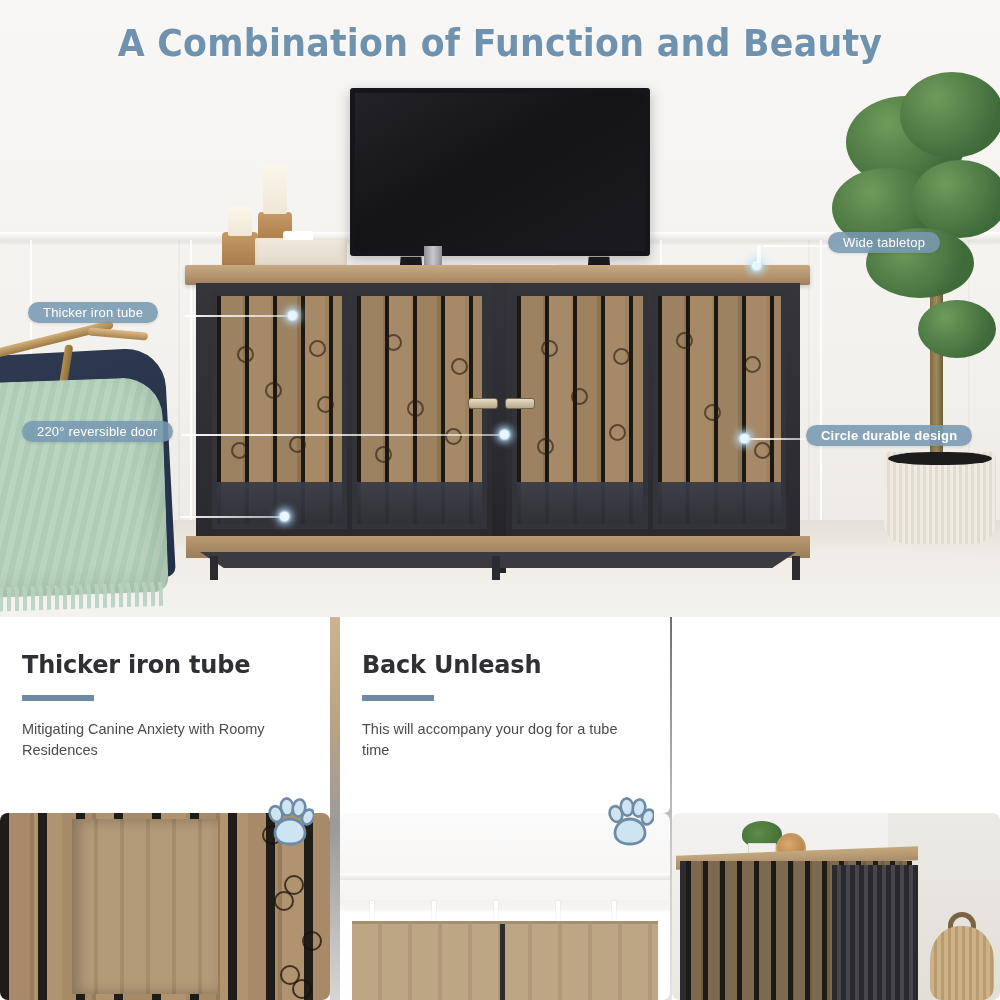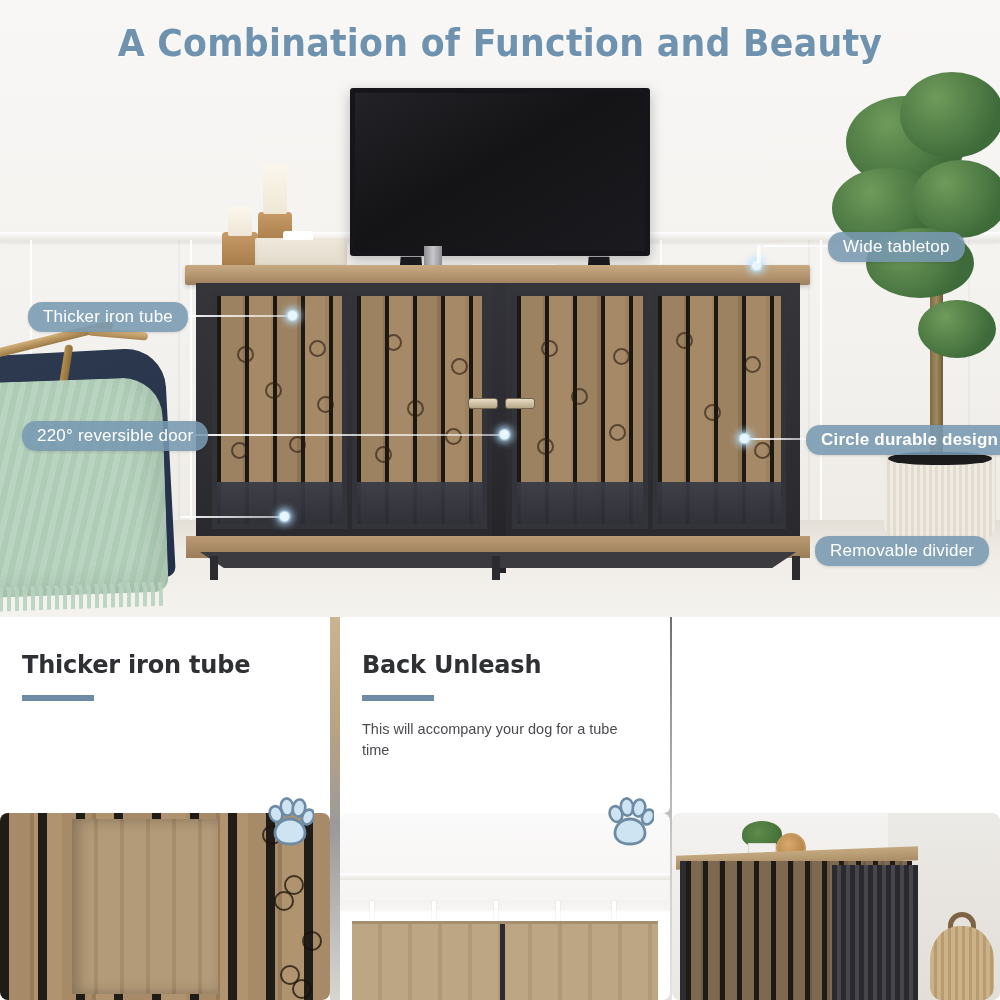--- a/index.html
+++ b/index.html
@@ -191,23 +191,23 @@
     border-radius:4px;
   }
   .leaf-cloud {
     position:absolute; border-radius:50%;
     background: radial-gradient(circle at 35% 30%, #6f9b5b, #3f6b3a 70%);
   }
 
   
   .pill {
     position:absolute; display:flex; align-items:center; justify-content:center;
-    height:30px; padding:0 15px;
+    height:21px; padding:0 15px;
     background: rgba(120,152,176,.88);
-    color:#ffffff; font-size:17px; letter-spacing:.2px;
+    color:#ffffff; font-size:13px; letter-spacing:.2px;
     border-radius:14px; white-space:nowrap;
     box-shadow: 0 1px 3px rgba(0,0,0,.12);
   }
   .leader {
     position:absolute; height:1.5px;
     background: linear-gradient(90deg, rgba(255,255,255,.95), rgba(255,255,255,.55));
   }
   .dot {
     position:absolute; width:9px; height:9px; border-radius:50%;
     background:#eaf6ff;
@@ -436,21 +436,20 @@
 
     <div class="leader" style="left:763px; top:245px; width:66px;"></div>
     <div class="dot" style="left:752px; top:261px;"></div>
     <div class="leader" style="left:757px; top:245px; width:4px; height:18px;"></div>
     <div class="pill" style="left:828px; top:232px;">Wide tabletop</div>
 
     <div class="leader" style="left:748px; top:438px; width:62px;"></div>
     <div class="dot" style="left:740px; top:434px;"></div>
     <div class="pill" style="left:806px; top:425px;font-weight:bold;">Circle durable design</div>
 
-    <div class="pill" style="left:815px; top:536px;">Removable divider</div>
 
     <div class="title">A Combination of Function and Beauty</div>
   </div>
 
   <div class="bottom">
 
     <div style="position:absolute; left:330px; top:0; width:10px; height:383px;
                 background:linear-gradient(180deg,#cbb48f 0%,#b7a283 30%,#9a9a9c 55%,#d8d6d2 100%);"></div>
     <div style="position:absolute; left:662px; top:0; width:10px; height:383px;
                 background:linear-gradient(180deg,#6e6e70 0%,#9b9b9d 26%,#c9c9cb 60%,#e4e4e4 100%);"></div>
@@ -464,20 +463,21 @@
           <div class="ring2" style="left:274px; top:78px;"></div>
           <div class="ring2" style="left:302px; top:118px;"></div>
           <div class="ring2" style="left:280px; top:152px;"></div>
           <div class="ring2" style="left:292px; top:166px;"></div>
         </div>
       </div>
       <div class="card">
         <div class="card-inner">
           <h2>Thicker iron tube</h2>
           <div class="rule"></div>
+          <p>Mitigating Canine Anxiety with Roomy Residences</p>
         </div>
         <svg class="paw" viewBox="0 0 48 50">
           <ellipse cx="10" cy="17" rx="6.2" ry="8" fill="#cfe4f2" stroke="#6d8ba4" stroke-width="2.6" transform="rotate(-18 10 17)"></ellipse>
           <ellipse cx="21" cy="10" rx="6.2" ry="8.6" fill="#cfe4f2" stroke="#6d8ba4" stroke-width="2.6" transform="rotate(-6 21 10)"></ellipse>
           <ellipse cx="33" cy="11" rx="6.2" ry="8.6" fill="#cfe4f2" stroke="#6d8ba4" stroke-width="2.6" transform="rotate(10 33 11)"></ellipse>
           <ellipse cx="42" cy="20" rx="5.6" ry="7.6" fill="#cfe4f2" stroke="#6d8ba4" stroke-width="2.6" transform="rotate(24 42 20)"></ellipse>
           <path d="M24 22c9 0 15 7 15 14 0 7-6 11-15 11S9 43 9 36c0-7 6-14 15-14z" fill="#cfe4f2" stroke="#6d8ba4" stroke-width="2.8"></path>
         </svg>
       </div>
     </div>

